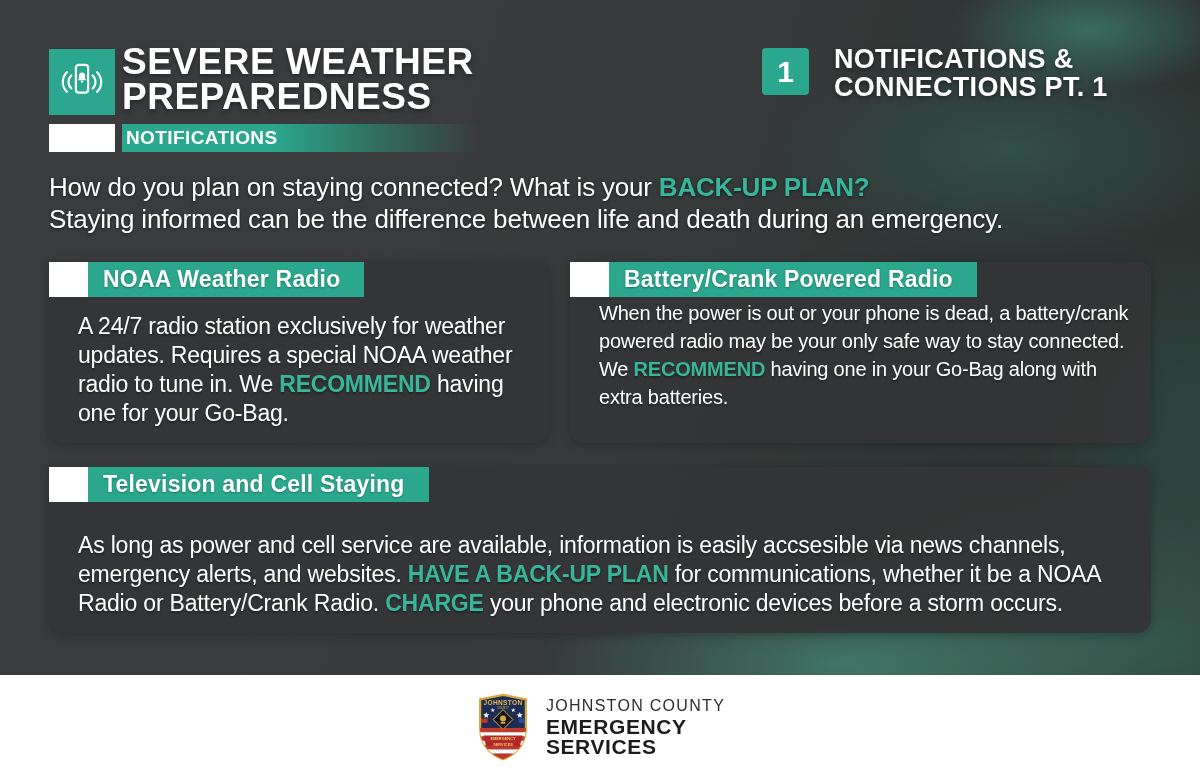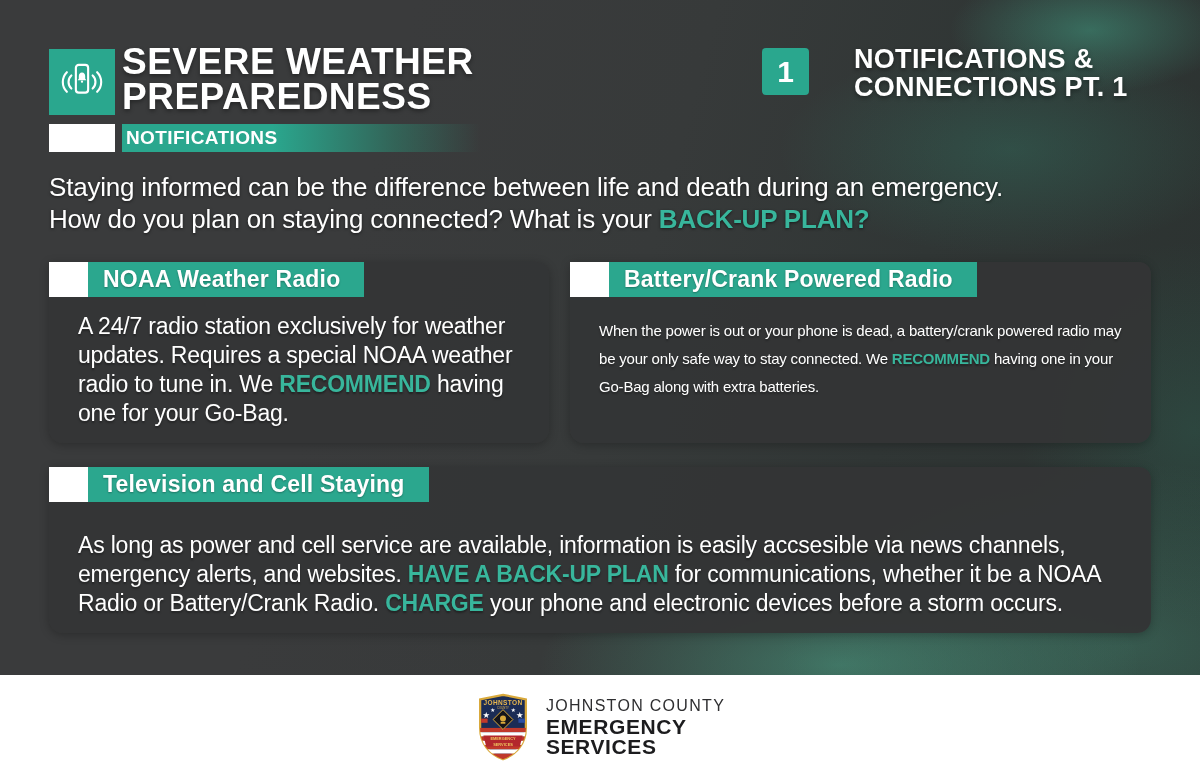--- a/index.html
+++ b/index.html
@@ -37,21 +37,21 @@
     color:#fff; font-weight:700; font-size:19px; line-height:28px;
     padding-left:4px; box-sizing:border-box; letter-spacing:0.4px;
   }
 
   
   .section-number {
     left:762px; top:48px; width:47px; height:47px; background:#2aa78e; border-radius:4px;
     color:#fff; font-weight:800; font-size:30px; display:flex; align-items:center; justify-content:center;
   }
   .section-title {
-    left:854px; top:45px; color:#fff; font-weight:800; font-size:27px;
+    left:834px; top:45px; color:#fff; font-weight:800; font-size:27px;
     line-height:28px; letter-spacing:0.3px; text-shadow:0 2px 4px rgba(0,0,0,0.4);
   }
 
   
   .intro {
     left:49px; top:171px; width:1000px; color:#fff; font-size:26px;
     line-height:32px; letter-spacing:-0.2px; text-shadow:0 1px 3px rgba(0,0,0,0.55);
   }
   .hl { color:#38b69c; font-weight:700; }
 
@@ -68,21 +68,21 @@
   .card-chip { width:39px; height:35px; background:#ffffff; flex:0 0 auto; }
   .card-bar {
     background:#2ba78e; color:#fff; font-weight:700; font-size:23px;
     line-height:35px; padding:0 24px 12px 15px; letter-spacing:0.2px;
     text-shadow:0 1px 2px rgba(0,0,0,0.3);
   }
   .card-body {
     margin:15px 22px 0 29px; color:#fff; font-size:23px; line-height:29px;
     letter-spacing:-0.2px; text-shadow:0 2px 2px rgba(0,0,0,0.35);
   }
-  .card-2 .card-body { font-size:15px; line-height:28px; margin-top:20px; }
+  .card-2 .card-body { font-size:20px; line-height:28px; margin-top:2px; }
   .card-3 .card-body { margin-top:29px; margin-right:28px; }
 
   
   .footer {
     left:0; top:675px; width:1200px; height:104px; background:#ffffff;
     display:flex; align-items:center; justify-content:center;
   }
   .footer-logo { margin-right:15px; display:block; }
   .org-top {
     font-size:16px; letter-spacing:1.3px; color:#2e2e30; font-weight:400; margin-bottom:2px;
@@ -117,22 +117,22 @@
   <div class="abs chip-white"></div>
   <div class="abs notif-bar">NOTIFICATIONS</div>
 
   <div class="abs section-number">1</div>
   <div class="abs section-title">
     <div>NOTIFICATIONS &amp;</div>
     <div>CONNECTIONS PT. 1</div>
   </div>
 
   <div class="abs intro">
+    <div><span>How do you plan on staying connected? What is your </span><span class="hl">BACK-UP PLAN?</span></div>
     <div>Staying informed can be the difference between life and death during an emergency.</div>
-    <div><span>How do you plan on staying connected? What is your </span><span class="hl">BACK-UP PLAN?</span></div>
   </div>
 
   <div class="abs card card-1">
     <div class="card-header">
       <div class="card-chip"></div>
       <div class="card-bar">NOAA Weather Radio</div>
     </div>
     <div class="card-body"><span>A 24/7 radio station exclusively for weather updates. Requires a special NOAA weather radio to tune in. We </span><span class="hl">RECOMMEND</span><span> having one for your Go-Bag.</span></div>
   </div>
 

